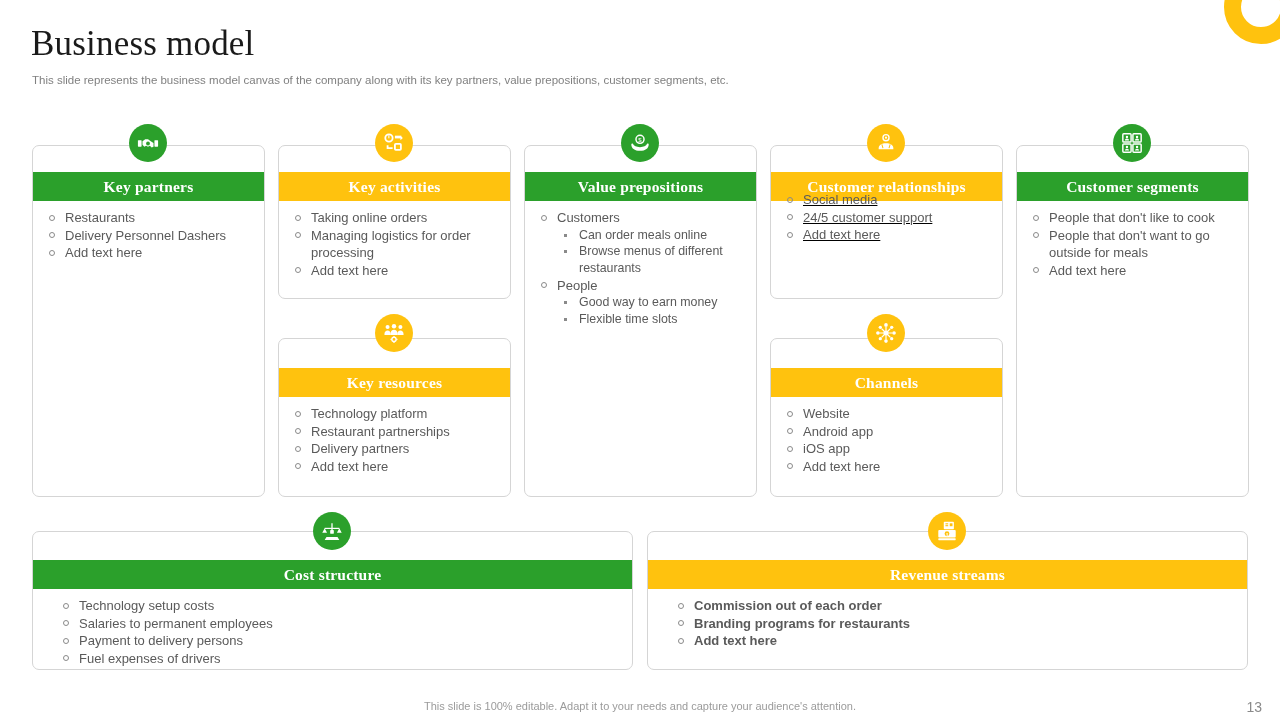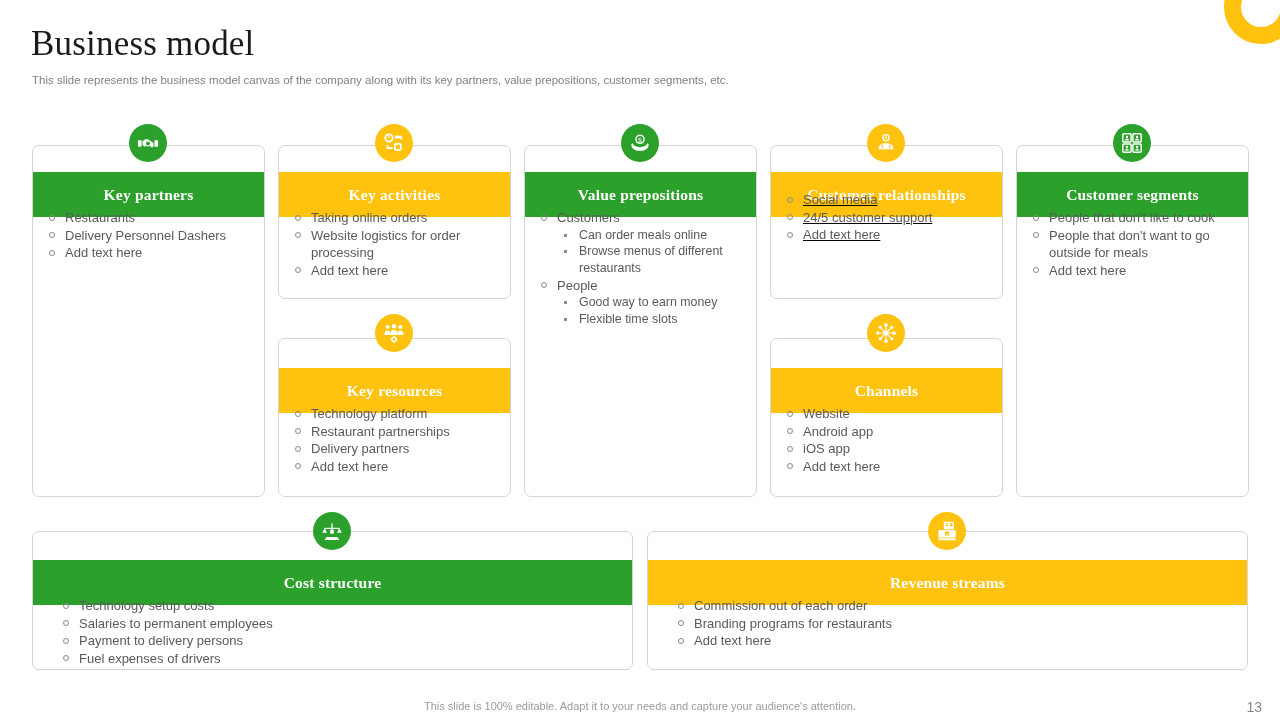--- a/index.html
+++ b/index.html
@@ -52,21 +52,21 @@
     background: #ffffff;
     border: 1px solid #d5d5d5;
     border-radius: 7px;
     box-sizing: border-box;
     overflow: hidden;
   }
   .card-band {
     position: absolute;
     left: 0;
     right: 0;
-    height: 45px;
+    height: 29px;
     display: flex;
     align-items: center;
     justify-content: center;
   }
   .card-band.green { background: #2ba02b; }
   .card-band.yellow { background: #FFC20E; }
   .card-title {
     font-family: "Liberation Serif", serif;
     font-weight: bold;
     font-size: 15.5px;
@@ -201,21 +201,21 @@
       <path d="M10.5 17.5H5v-3" fill="none" stroke="#fff" stroke-width="2"></path>
     </svg>
   </div>
   <div class="card" style="left:278px; top:145px; width:233px; height:154px;">
     <div class="card-band yellow" style="top:26px;">
       <span class="card-title">Key activities</span>
     </div>
     <div class="card-body" style="top:55px;">
       <ul class="bullets">
         <li><span class="marker"></span><span>Taking online orders</span></li>
-        <li><span class="marker"></span><span>Website logistics for order processing</span></li>
+        <li><span class="marker"></span><span>Managing logistics for order processing</span></li>
         <li><span class="marker"></span><span>Add text here</span></li>
       </ul>
     </div>
   </div>
 
   <div class="icon-badge yellow" style="left:375px; top:314px;">
     <svg width="22" height="22" viewBox="0 0 24 24" fill="#fff">
       <circle cx="5" cy="5.5" r="2.2"></circle>
       <circle cx="12" cy="4.6" r="2.4"></circle>
       <circle cx="19" cy="5.5" r="2.2"></circle>
@@ -383,21 +383,21 @@
       <rect x="2.5" y="11" width="19" height="8" rx="1"></rect>
       <circle cx="12" cy="15" r="2.6" fill="#FFC20E"></circle>
       <text x="12" y="17" font-size="4.4" text-anchor="middle" fill="#fff" font-family="Liberation Sans, sans-serif">$</text>
       <rect x="2.5" y="20" width="19" height="2" rx="0.6"></rect>
     </svg>
   </div>
   <div class="card" style="left:647px; top:531px; width:601px; height:139px;">
     <div class="card-band yellow" style="top:28px;">
       <span class="card-title">Revenue streams</span>
     </div>
-    <div class="card-body" style="top:57px; padding-left:24px;">
+    <div class="card-body" style="top:57px; padding-left:24px;font-weight:bold;">
       <ul class="bullets">
         <li><span class="marker"></span><span>Commission out of each order</span></li>
         <li><span class="marker"></span><span>Branding programs for restaurants</span></li>
         <li><span class="marker"></span><span>Add text here</span></li>
       </ul>
     </div>
   </div>
 
   <div class="footer-note">This slide is 100% editable. Adapt it to your needs and capture your audience's attention.</div>
   <div class="page-number">13</div>

